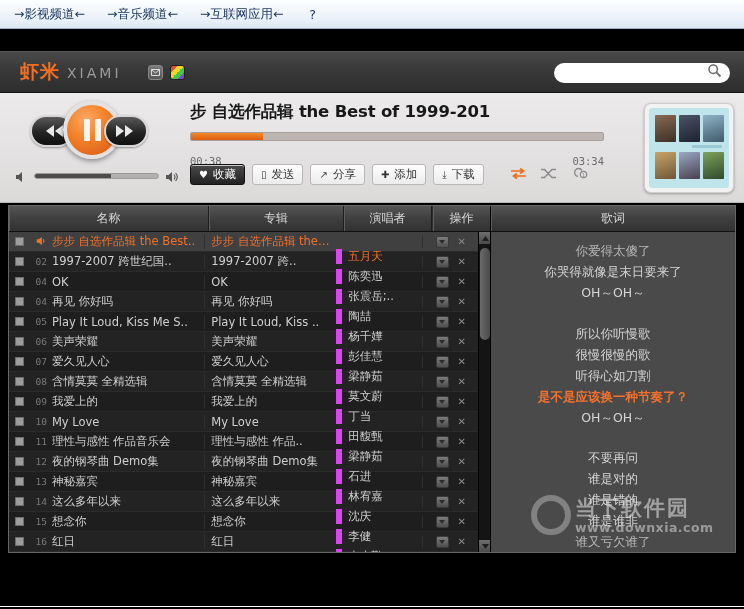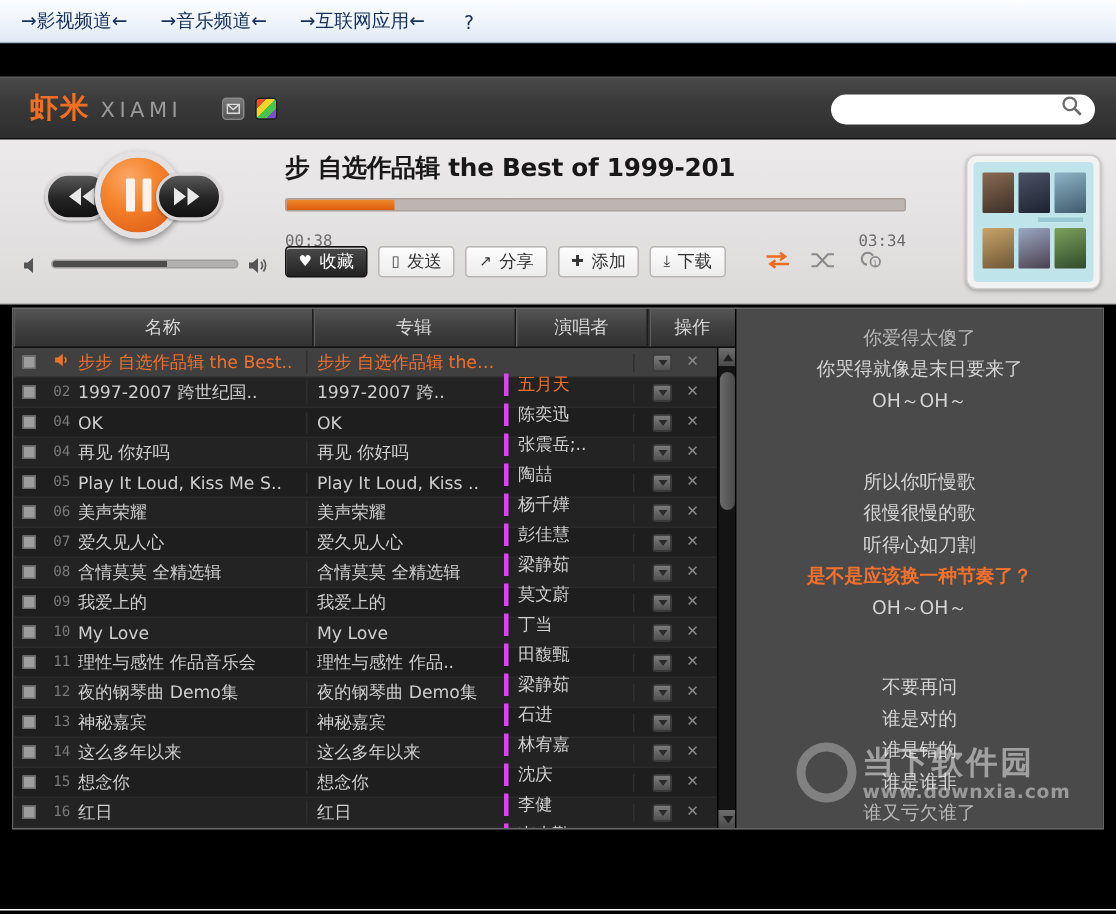--- a/index.html
+++ b/index.html
@@ -182,21 +182,21 @@
   }
   .trow.alt{ background:#232323; }
   .trow.active{ background:#404040; color:#f2712c; }
   .cell{ overflow:hidden;white-space:nowrap;text-overflow:ellipsis; }
   .c-chk{ width:22px;display:flex;align-items:center;justify-content:center; }
   .chk{ width:9px;height:9px;background:#9d9d9d;border:1px solid #6d6d6d; display:block;}
   .c-idx{ width:22px;text-align:center;font-size:9.5px;color:#7a7a7a;
           font-family:"DejaVu Sans Mono","Liberation Mono",monospace;}
   .c-nm{ width:156px;padding-right:4px; }
   .c-ab{ width:135px;padding-left:6px;padding-right:4px;border-left:1px solid #2f2f2f; }
-  .c-ar{ width:88px;padding-left:6px;border-left:3px solid #d946ef;margin-top:29px; }
+  .c-ar{ width:88px;padding-left:6px;border-left:6px solid #d946ef;margin-top:29px; }
   .c-op{ width:57px;display:flex;align-items:center;justify-content:center;gap:9px;border-left:1px solid #2f2f2f;}
   .opdd{
     width:13px;height:12px;border-radius:2px;
     background:linear-gradient(to bottom,#7d7d7d,#4e4e4e);
     border:1px solid #3a3a3a;display:flex;align-items:center;justify-content:center;
   }
   .opdd i{ width:0;height:0;border-left:3px solid transparent;border-right:3px solid transparent;border-top:4px solid #2b2b2b;display:block;}
   .opx{ color:#8b8b8b;font-size:10px;line-height:1; }
   .spk-sm{ width:12px;height:12px; }
 
@@ -651,20 +651,23 @@
           <div class="vs-dn">
             <svg width="7" height="5" viewBox="0 0 7 5">
                 <path d="M3.5 5L0 0h7z" fill="#1f1f1f"></path>
               </svg>
           </div>
         </div>
       </div>
     </div>
 
     <div class="rightpane">
+      <div class="thead">
+        <div class="th c-lyr">歌词</div>
+      </div>
       <div class="lyrics" id="lyricsbox">
         <div class="lyr-line dim">你爱得太傻了</div>
           <div class="lyr-line">你哭得就像是末日要来了</div>
           <div class="lyr-line">OH～OH～</div>
           <div class="lyr-line blank"></div>
           <div class="lyr-line blank"></div>
           <div class="lyr-line">所以你听慢歌</div>
           <div class="lyr-line">很慢很慢的歌</div>
           <div class="lyr-line">听得心如刀割</div>
           <div class="lyr-line hl">是不是应该换一种节奏了？</div>

